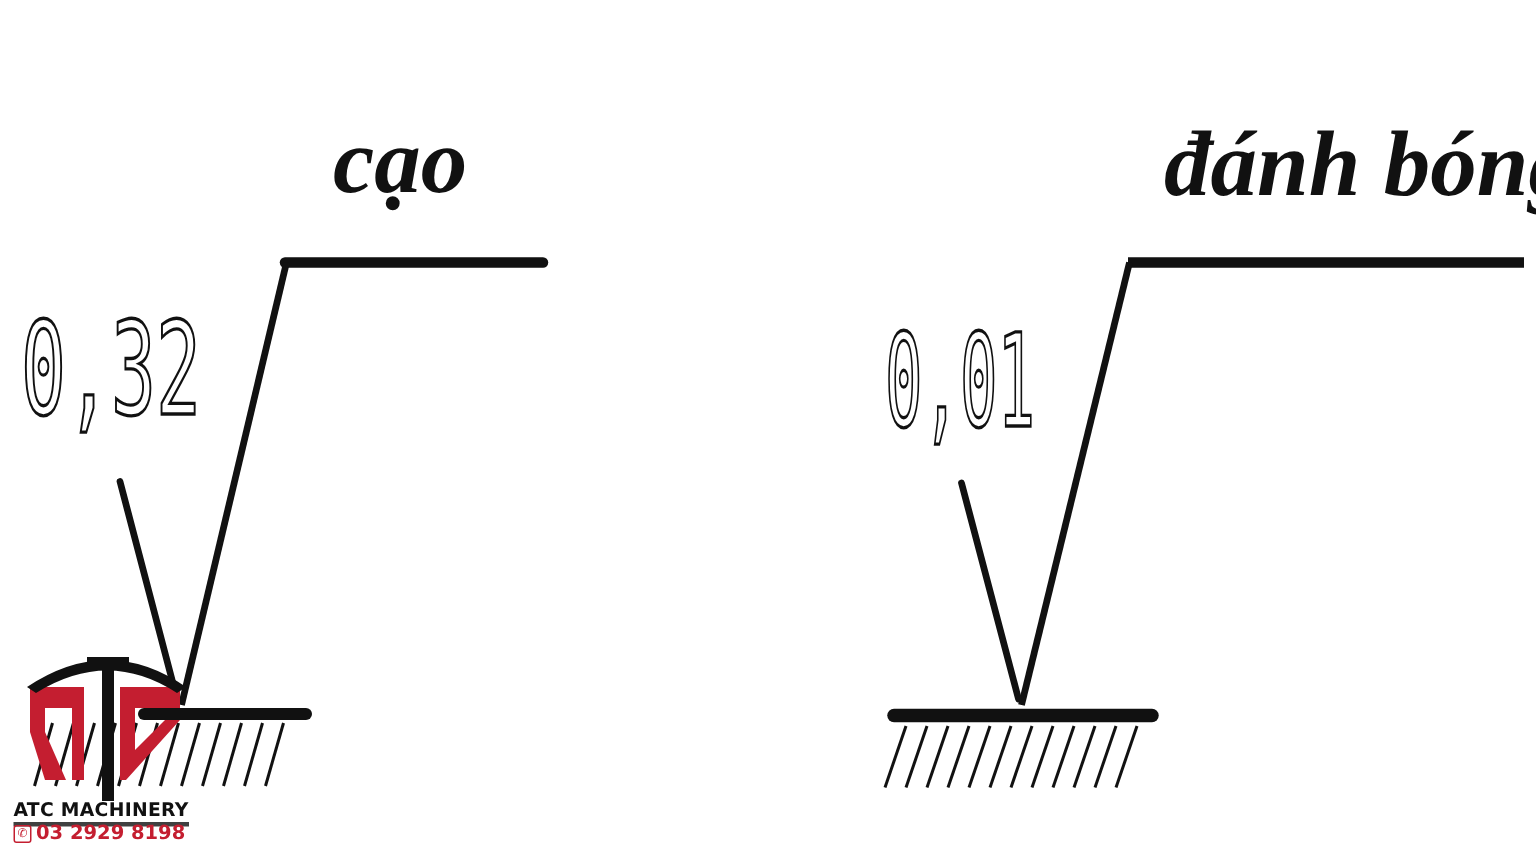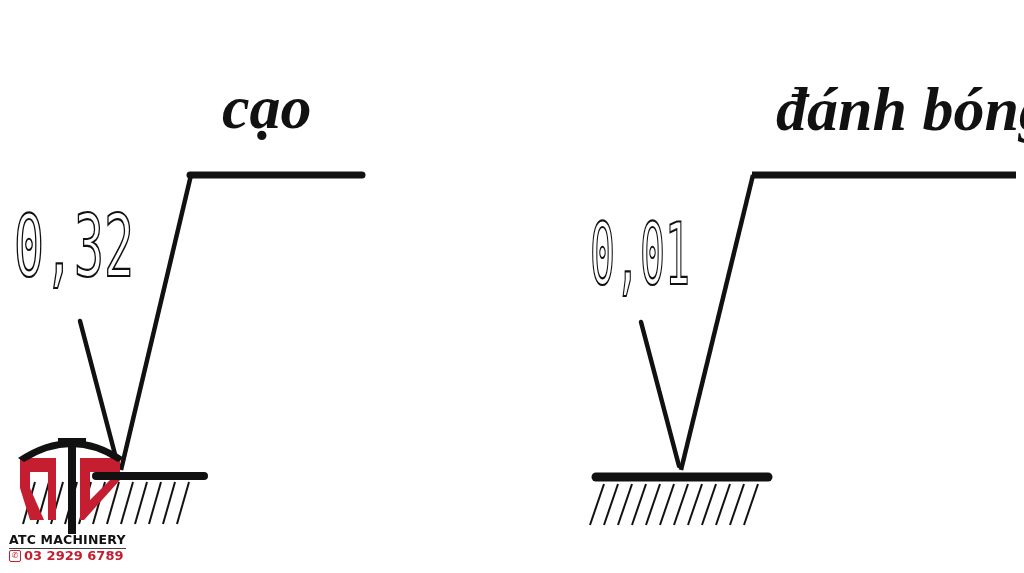--- a/index.html
+++ b/index.html
@@ -1,21 +1,21 @@
 <!DOCTYPE html>
 <html><head>
 <meta charset="utf-8">
 <style>
   html, body { margin: 0; padding: 0; background: #ffffff; }
   body { width: 1024px; height: 573px; position: relative; overflow: hidden; font-family: "DejaVu Serif", serif; }
   svg.diagram { position: absolute; left: 0; top: 0; }
   .label-italic { font-family: "Liberation Serif", "DejaVu Serif", serif; font-style: italic; font-weight: bold; fill: #111; }
   .num { font-family: "DejaVu Sans Mono", "Liberation Mono", monospace; fill: #ffffff; stroke: #111; stroke-width: 2.2; }
   .logo { position: absolute; left: 8px; top: 428px; width: 130px; height: 110px; }
-  .brand-name { position: absolute; left: 9px; top: 532px; font-family: "DejaVu Sans", sans-serif; font-weight: bold; font-size: 12.5px; color: #111; letter-spacing: 0.2px; border-bottom: 1px solid #404040; padding-bottom: 1px; }
+  .brand-name { position: absolute; left: 9px; top: 532px; font-family: "DejaVu Sans", sans-serif; font-weight: bold; font-size: 12.5px; color: #111; letter-spacing: 0.2px; border-bottom: 3px solid #404040; padding-bottom: 1px; }
   .brand-phone { position: absolute; left: 9px; top: 548px; font-family: "DejaVu Sans", sans-serif; font-weight: bold; font-size: 13px; color: #c41e30; display: flex; align-items: center; gap: 3px; }
   .phone-icon { display: inline-block; width: 10px; height: 10px; border: 1.5px solid #c41e30; border-radius: 2px; font-size: 8px; line-height: 10px; text-align: center; }
 </style>
 </head>
 <body>
 
 <svg class="diagram" width="1024" height="573" viewBox="0 0 1024 573" xmlns="http://www.w3.org/2000/svg">
 
   <g>
     <text class="label-italic" x="222" y="128" font-size="62">cạo</text>
@@ -74,14 +74,14 @@
 
   <path d="M10 30 Q64 -6 116 30 L110 34 Q64 4 16 34 Z" fill="#111"></path>
 
   <rect x="60" y="10" width="8" height="96" fill="#111"></rect>
   <rect x="50" y="10" width="28" height="6" fill="#111"></rect>
 </svg>
 
 <div class="brand-name">ATC MACHINERY</div>
 <div class="brand-phone">
   <span class="phone-icon">✆</span>
-  <span>03 2929 6789</span>
+  <span>03 2929 8198</span>
 </div>
 
 </body></html>

